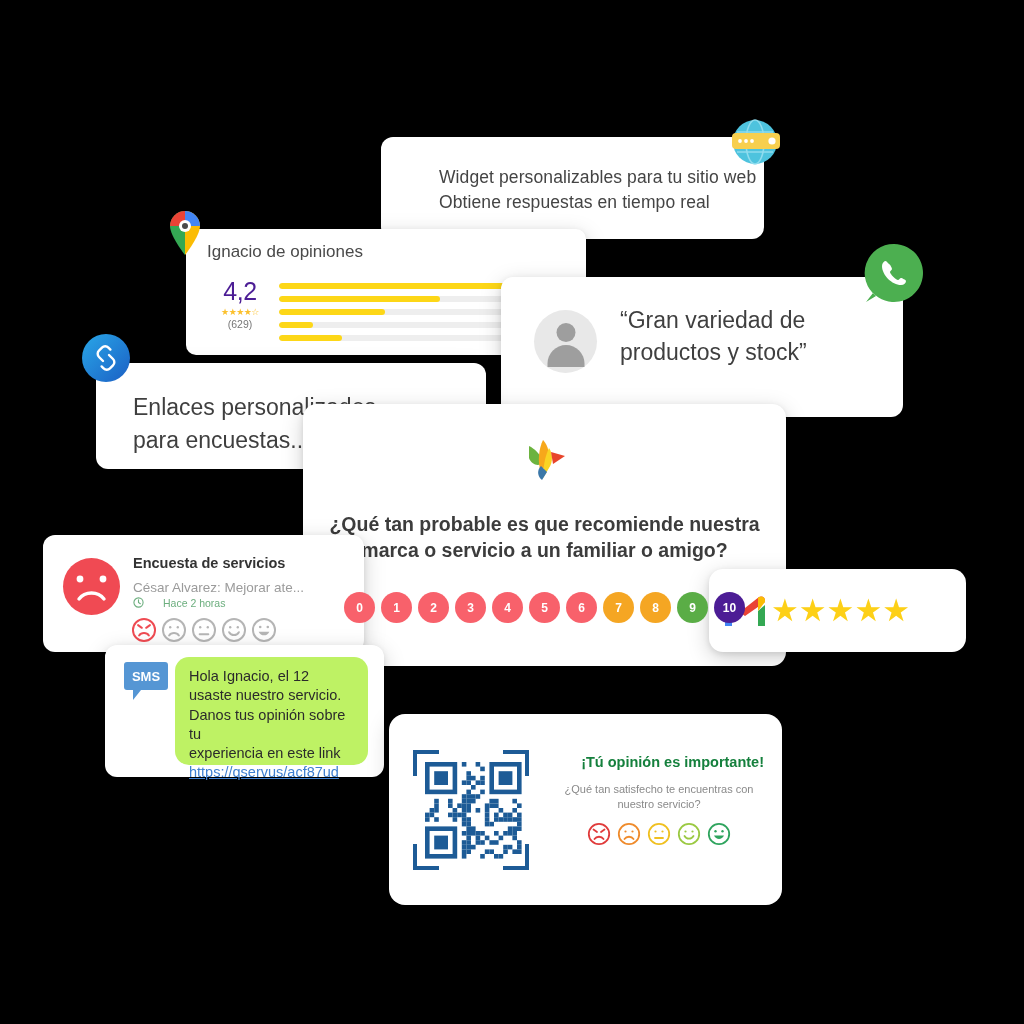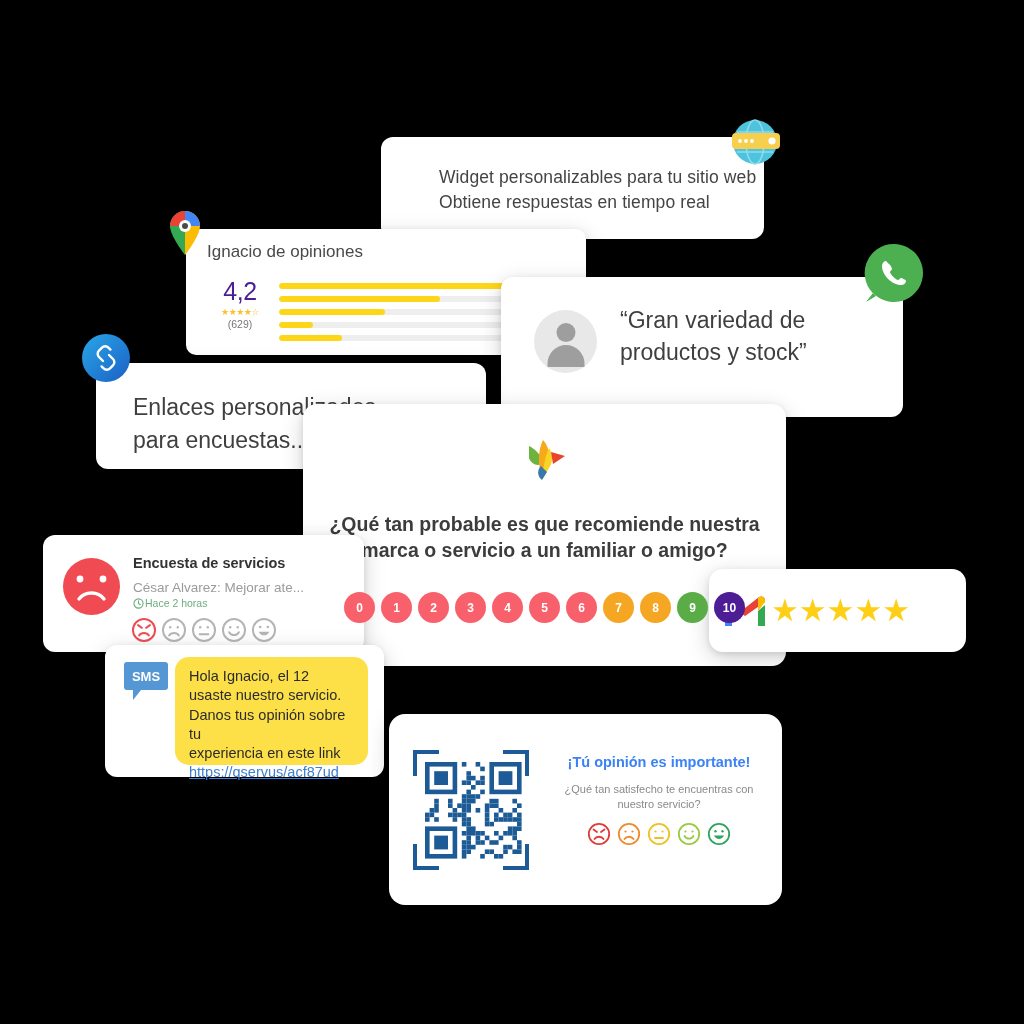--- a/index.html
+++ b/index.html
@@ -97,42 +97,42 @@
   .gm-star { font-size: 31px; color: #fdd017; line-height: 1; }
 
   
   #card-survey { left: 43px; top: 535px; width: 321px; height: 117px; border-radius: 12px; }
   .sad-circle {
     position: absolute; left: 20px; top: 23px; width: 57px; height: 57px;
     border-radius: 50%; background: #f04a53;
   }
   #card-survey .s-title { position: absolute; left: 90px; top: 20px; font-size: 14.5px; color: #333; font-weight: 600; }
   #card-survey .s-sub { position: absolute; left: 90px; top: 45px; font-size: 13.5px; color: #9b9b9b; }
-  #card-survey .s-time { position: absolute; left: 90px; top: 62px; font-size: 10.5px; color: #6cae7e; display: flex; align-items: flex-end; gap: 1px; }
+  #card-survey .s-time { position: absolute; left: 90px; top: 62px; font-size: 10.5px; color: #6cae7e; display: flex; align-items: flex-start; gap: 19px; }
   #card-survey .faces { position: absolute; left: 88px; top: 82px; display: flex; gap: 4px; }
 
   
   #card-sms { left: 105px; top: 645px; width: 279px; height: 132px; border-radius: 12px; }
   .sms-badge { position: absolute; left: 18px; top: 15px; width: 46px; height: 43px; }
   .sms-bubble {
     position: absolute; left: 70px; top: 12px; width: 193px; height: 108px;
-    background: #fde047; border-radius: 14px;
+    background: #bef264; border-radius: 14px;
   }
   .sms-bubble .txt {
     position: absolute; left: 14px; top: 10px; width: 172px;
     font-size: 14.5px; color: #2b2b2b; line-height: 1.33;
   }
   .sms-bubble .lnk { color: #3e7fd1; text-decoration: underline; }
 
   
   #card-qr { left: 389px; top: 714px; width: 393px; height: 191px; border-radius: 16px; }
   #card-qr .qr { position: absolute; left: 22px; top: 30px; width: 120px; height: 130px; }
   #card-qr .qhead {
-    position: absolute; left: 165px; top: 40px; width: 210px; text-align: center;
-    font-size: 14.5px; color: #3b82f6; font-weight: 700;
+    position: absolute; left: 165px; top: 40px; width: 210px; text-align: right;
+    font-size: 14.5px; color: #15803d; font-weight: 700;
   }
   #card-qr .qsub {
     position: absolute; left: 165px; top: 68px; width: 210px; text-align: center;
     font-size: 11px; color: #8a8a8a; line-height: 1.35;
   }
   #card-qr .qfaces {
     position: absolute; left: 165px; top: 108px; width: 210px;
     display: flex; justify-content: center; gap: 6px;
   }
 

